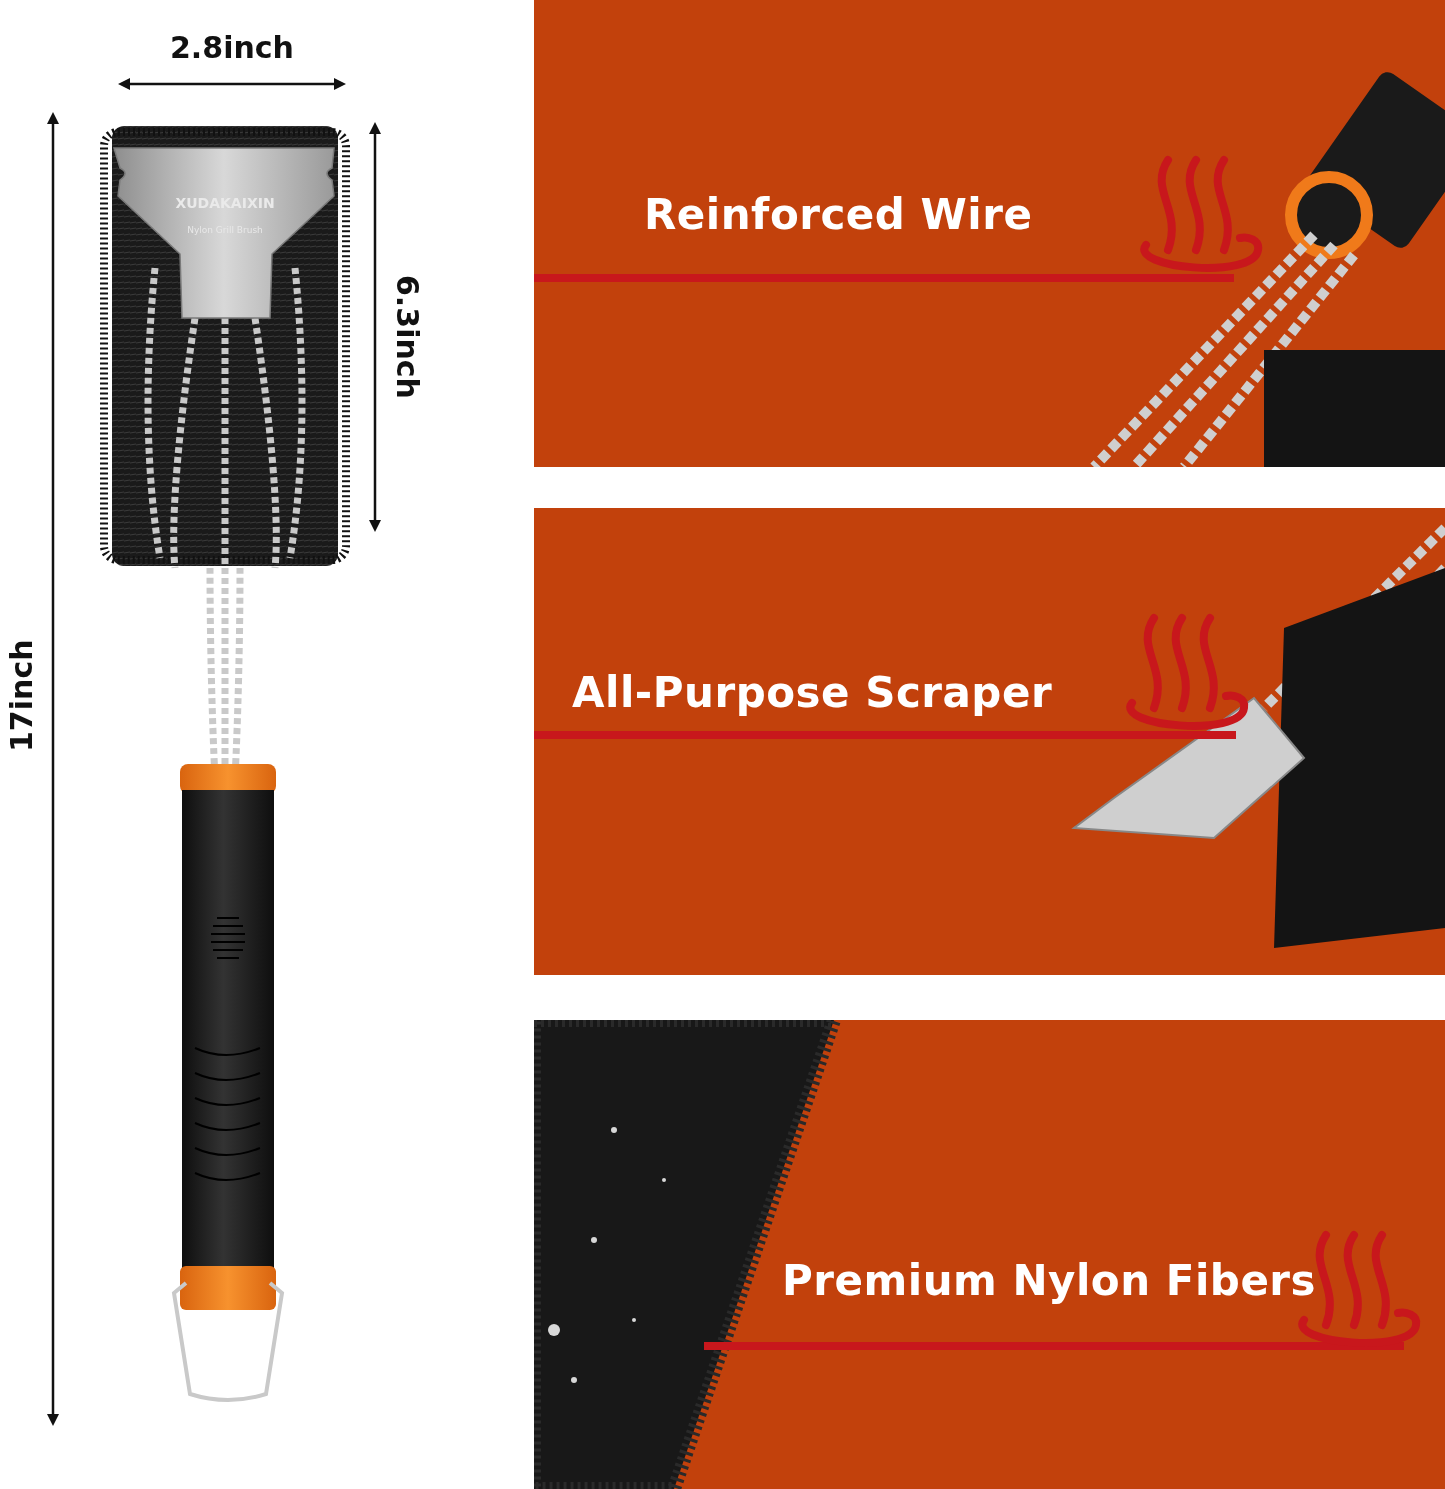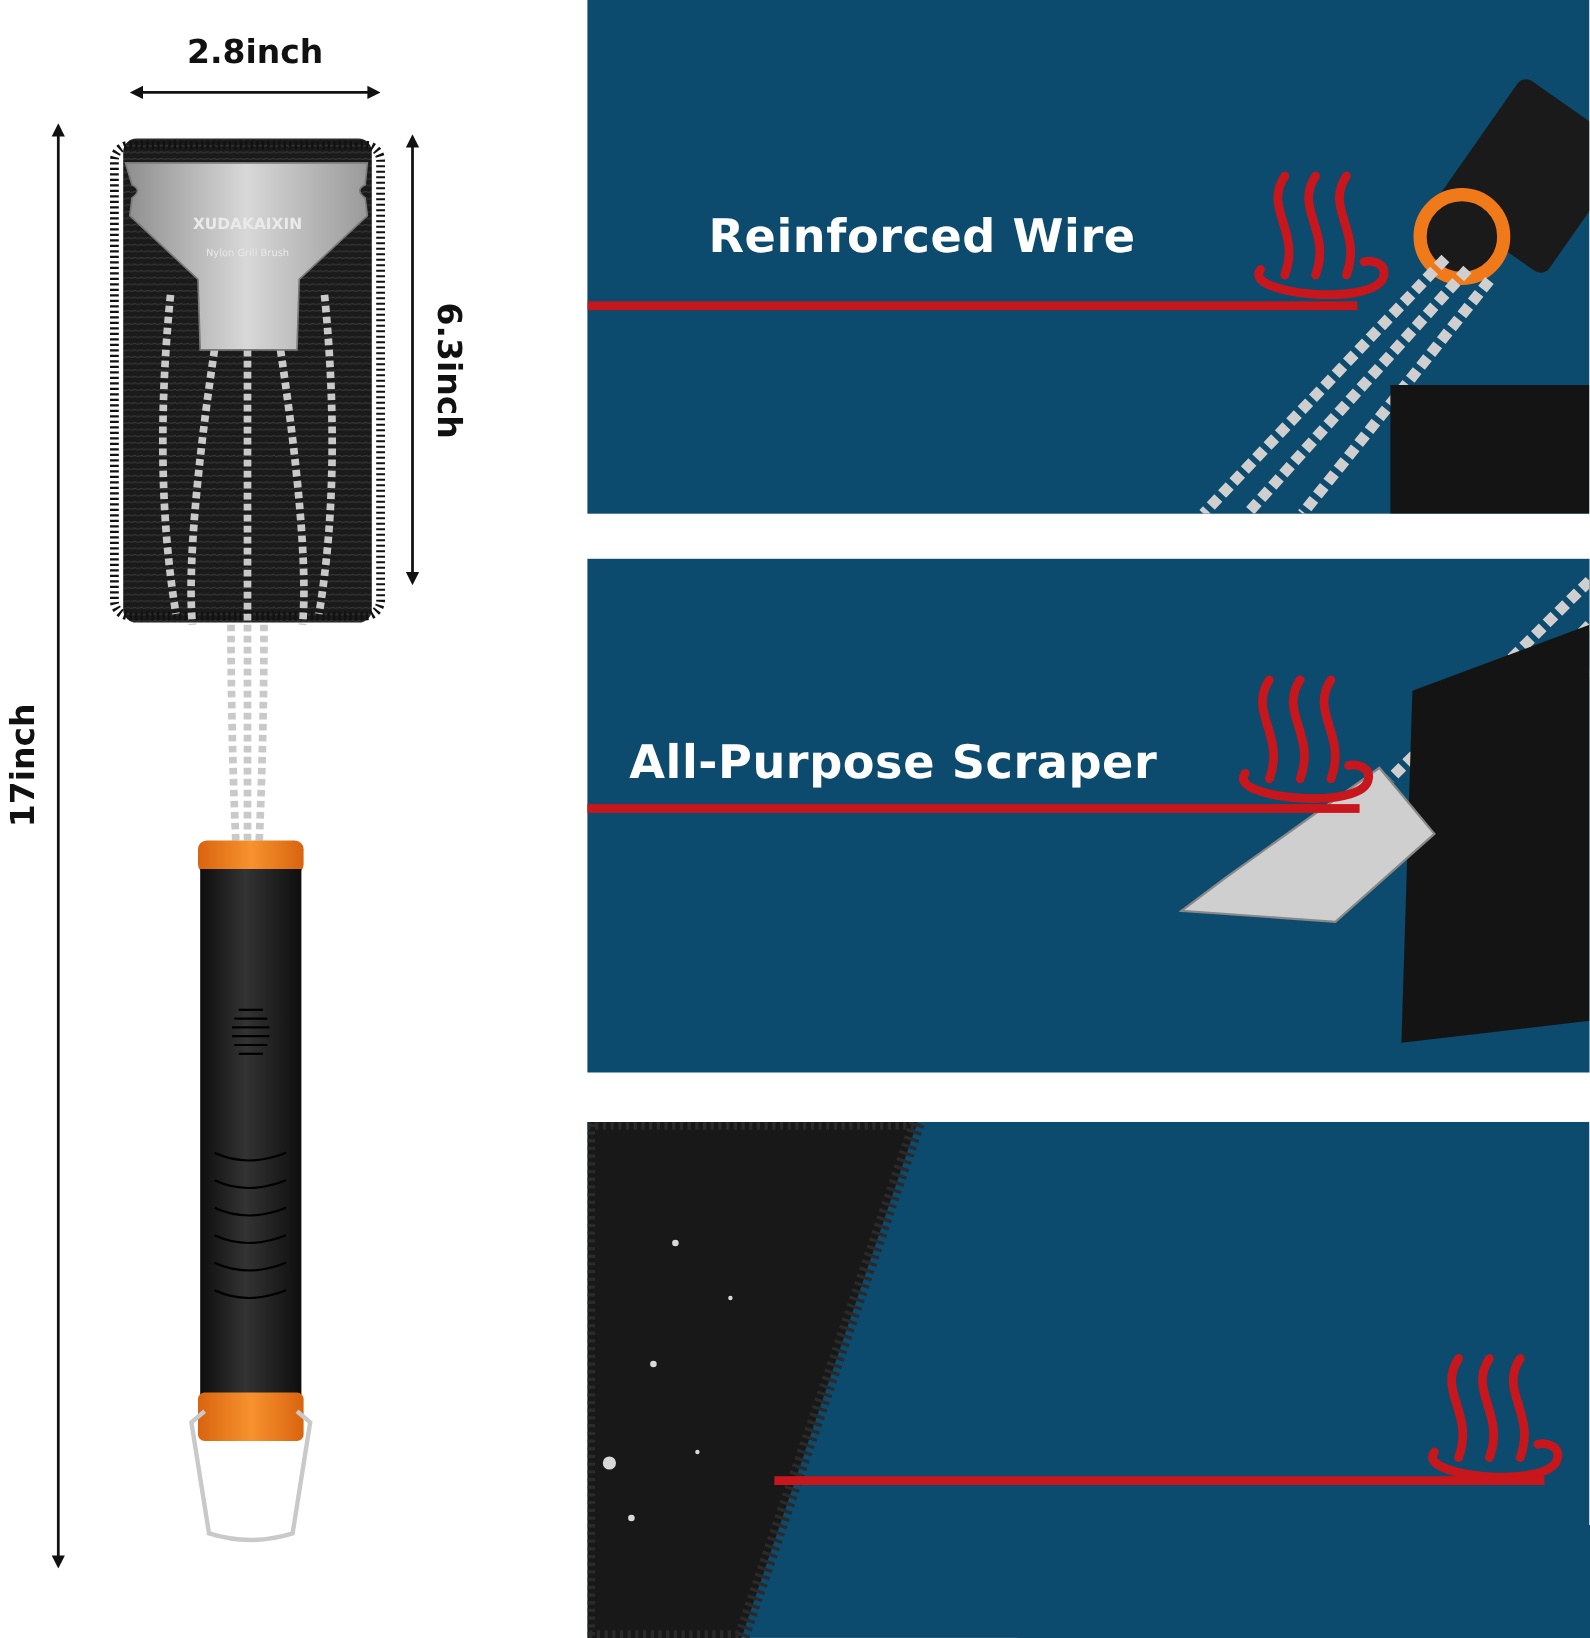--- a/index.html
+++ b/index.html
@@ -1,19 +1,19 @@
 <!DOCTYPE html>
 <html><head>
 <meta charset="utf-8">
 <style>
   html,body{margin:0;padding:0;background:#fff;}
   body{width:1445px;height:1489px;position:relative;overflow:hidden;font-family:"DejaVu Sans","Liberation Sans",sans-serif;}
   .abs{position:absolute;}
   .dim-label{font-weight:bold;color:#111;font-size:30px;}
-  .panel{position:absolute;background:#0c4a6e;overflow:hidden;}
+  .panel{position:absolute;background:#c2410c;overflow:hidden;}
   .feature-title{position:absolute;color:#fff;font-weight:bold;font-size:42px;letter-spacing:0.5px;white-space:nowrap;}
   .red-line{position:absolute;height:8px;background:#c8171c;}
 </style>
 </head>
 <body>
 
 <div class="abs" style="left:0;top:0;width:520px;height:1489px;padding-left:23px;">
 
   <svg class="abs" style="left:118px;top:74px;" width="228" height="20">
     <line x1="6" y1="10" x2="222" y2="10" stroke="#111" stroke-width="2.5"></line>
@@ -153,20 +153,21 @@
     <path d="M0 0 L300 0 L140 469 L0 469 Z" fill="none" stroke="#2a2a2a" stroke-width="14" stroke-dasharray="3 4"></path>
     <g fill="#d8d8d8">
       <circle cx="80" cy="110" r="3"></circle>
         <circle cx="130" cy="160" r="2"></circle>
         <circle cx="60" cy="220" r="3"></circle>
       <circle cx="100" cy="300" r="2"></circle>
         <circle cx="40" cy="360" r="3"></circle>
         <circle cx="20" cy="310" r="6"></circle>
     </g>
   </svg>
+  <div class="feature-title" style="left:248px;top:236px;">Premium Nylon Fibers</div>
   <div class="red-line" style="left:170px;top:322px;width:700px;"></div>
   <svg class="abs" style="left:752px;top:205px;" width="140" height="130">
     <g stroke="#c8171c" stroke-width="8" fill="none" stroke-linecap="round">
       <path d="M40 10 C20 40,55 60,40 100"></path>
         <path d="M68 10 C48 40,83 60,68 100"></path>
         <path d="M96 10 C76 40,111 60,96 100"></path>
       <path d="M18 95 C0 118,126 130,130 100 C132 90,120 86,112 88"></path>
     </g>
   </svg>
 </div>

